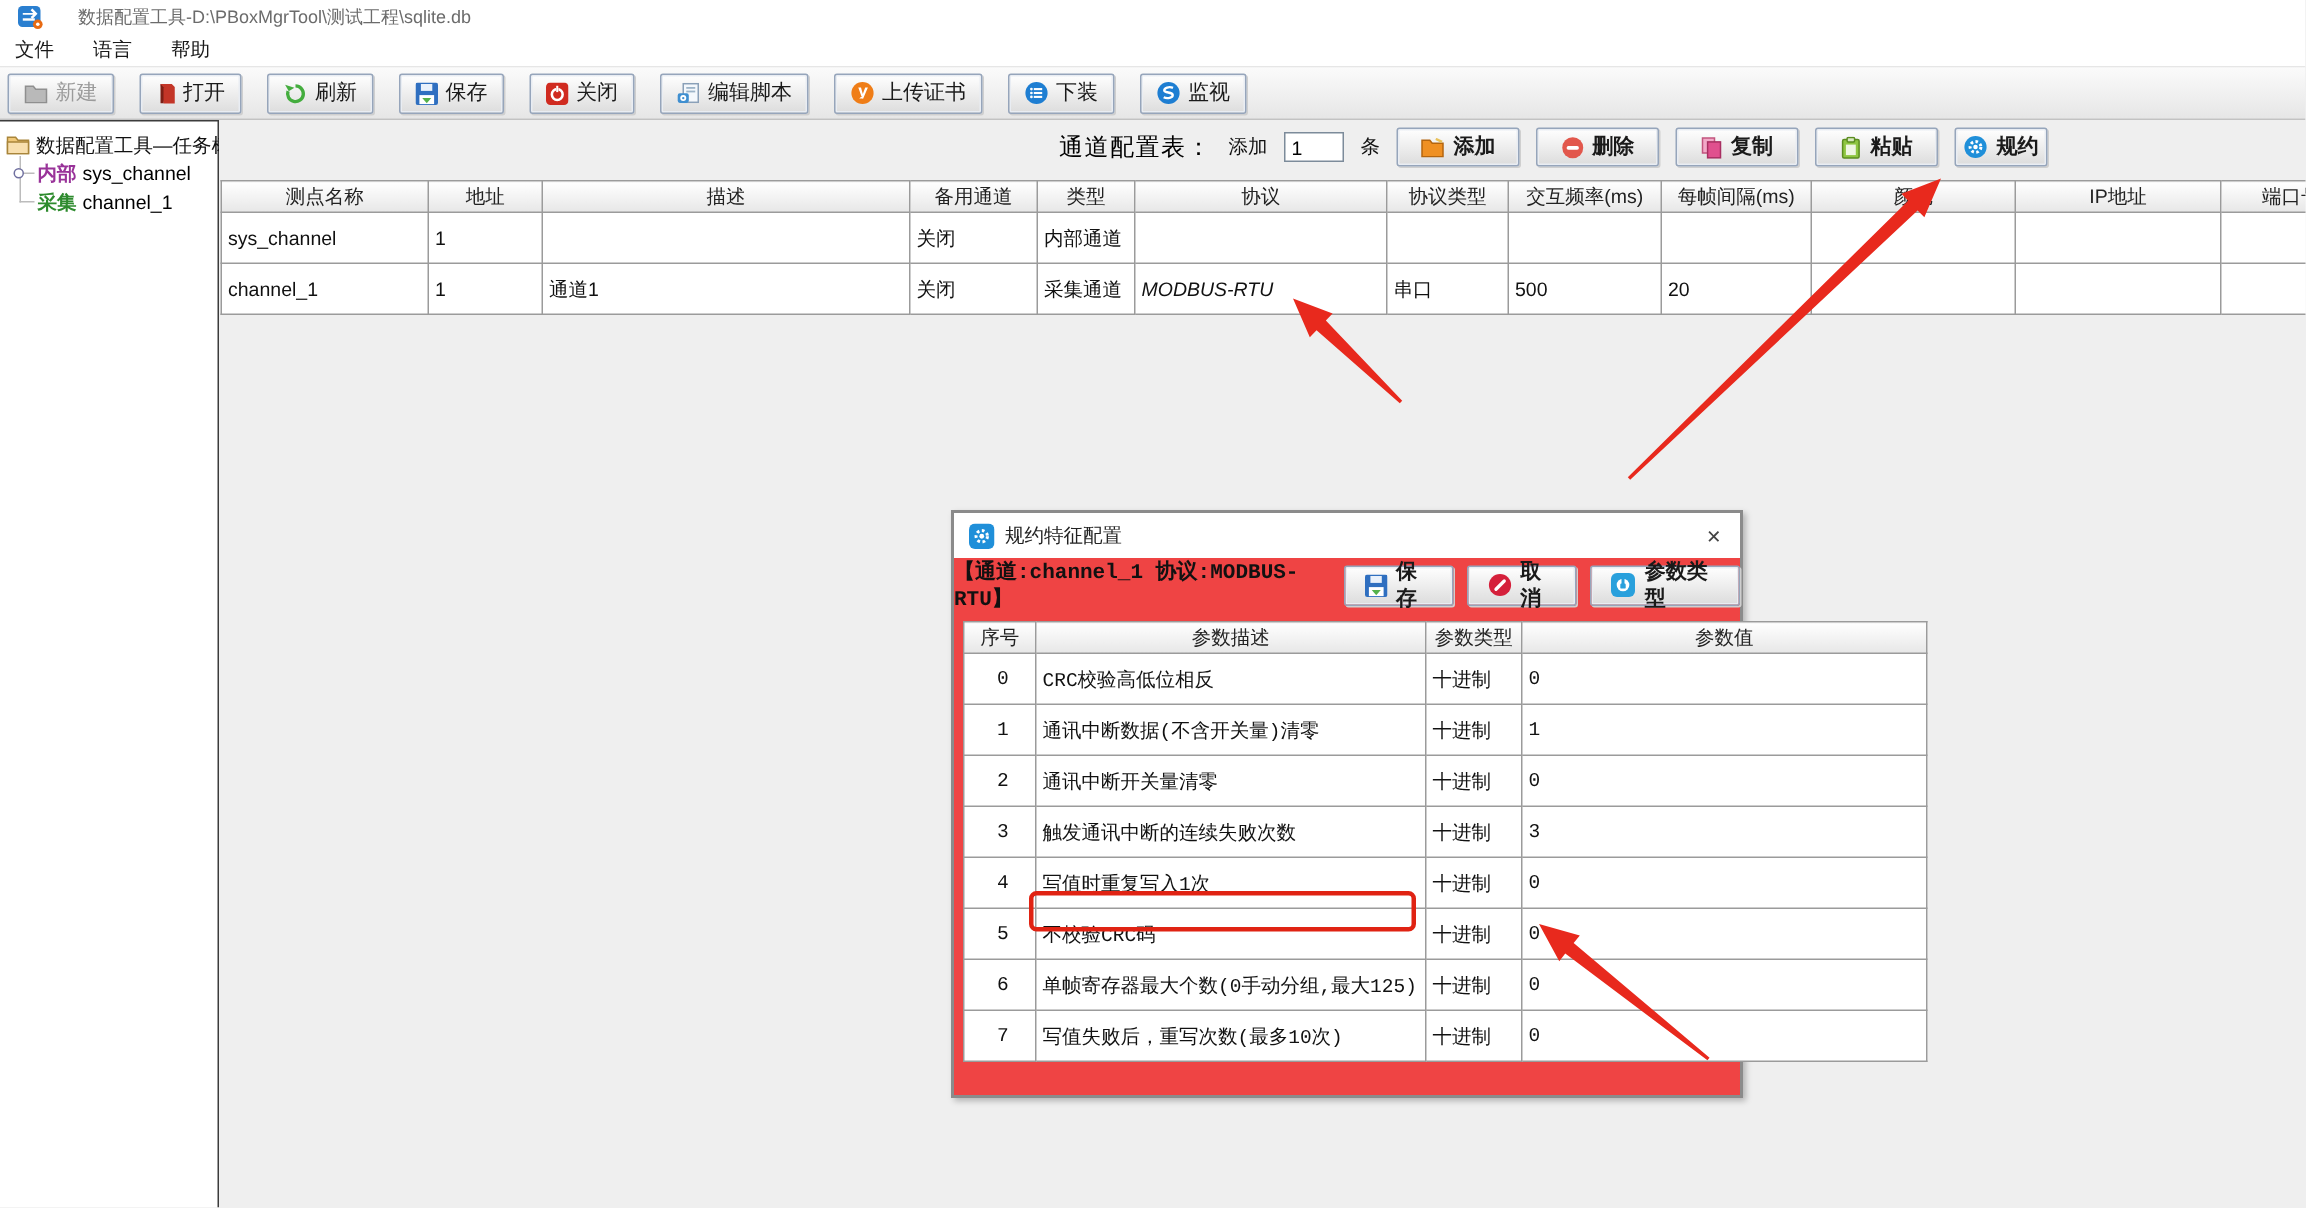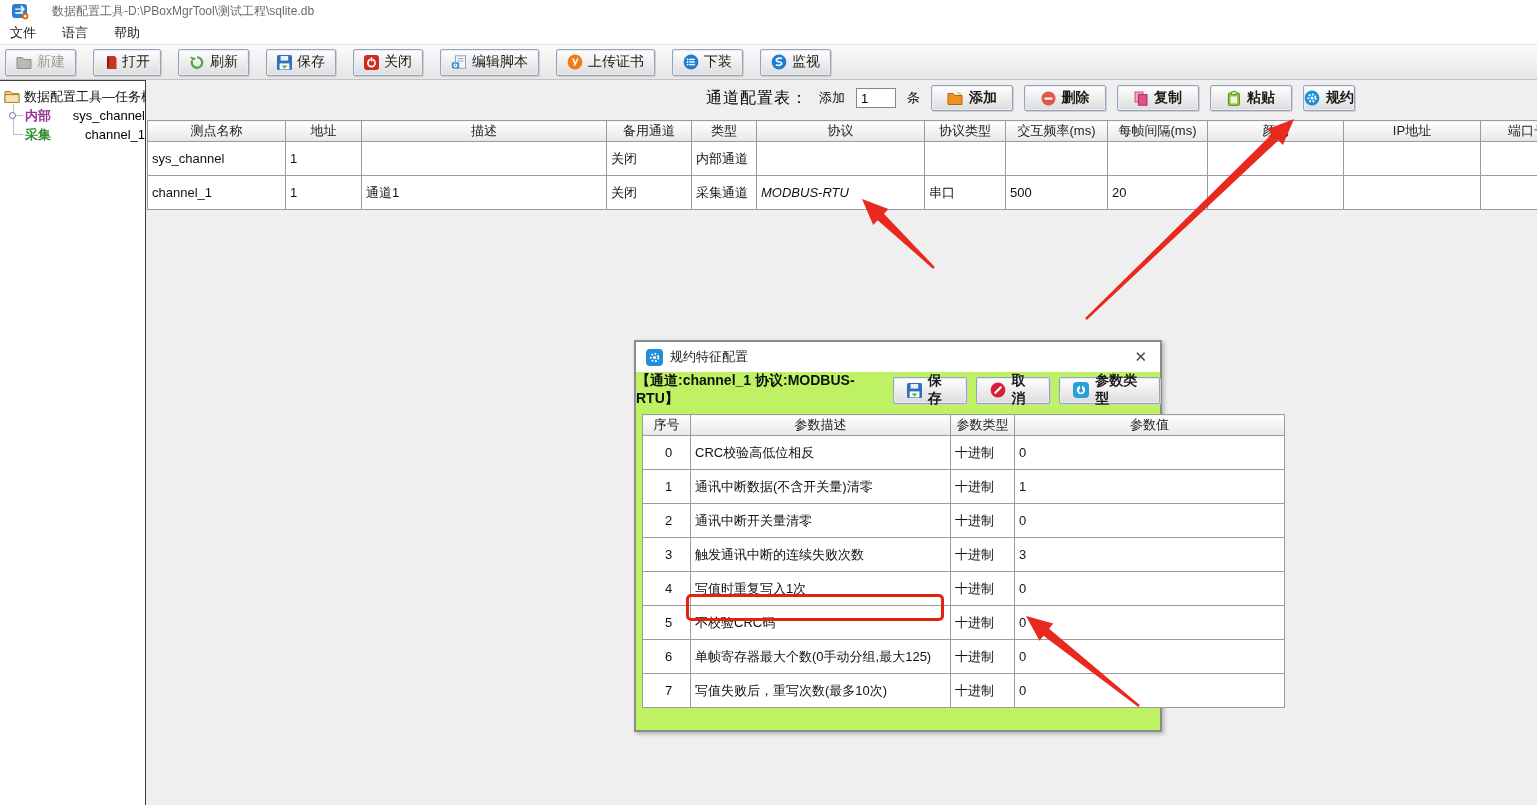--- a/index.html
+++ b/index.html
@@ -16,21 +16,21 @@
           background:linear-gradient(#ffffff,#ececec 55%,#dddddd); border:1px solid #96a5bb; border-radius:2px;
           box-shadow:0 0 0 1px #e9edf3 inset, 1px 1px 0 #cfcfcf; font-size:14px; font-weight:normal; color:#1a1a1a; cursor:pointer; }
   .tbtn.disabled { color:#9b9b9b; }
 
   
   .main { display:flex; height:725px; }
   .sidebar { width:146px; background:#ffffff; border-right:1px solid #3c3c3c; border-top:1px solid #3c3c3c; position:relative; padding:6px 0 0 4px; }
   .tree-row { display:flex; align-items:center; gap:4px; font-size:13px; height:19px; color:#111; cursor:default; white-space:nowrap; }
   .tree-children { position:relative; margin-left:9px; }
   .tree-children::before { content:""; position:absolute; left:0; top:-2px; bottom:9px; border-left:1px solid #bcbcbc; }
-  .tree-child { display:flex; align-items:center; gap:4px; font-size:13px; height:19px; padding-left:12px; position:relative; white-space:nowrap; cursor:default;justify-content:space-between; }
+  .tree-child { display:flex; align-items:center; gap:4px; font-size:13px; height:19px; padding-left:12px; position:relative; white-space:nowrap; cursor:default; }
   .tree-child::before { content:""; position:absolute; left:0; top:9px; width:10px; border-top:1px solid #bcbcbc; }
   .tree-tag { font-weight:bold; }
   .node-handle { width:7px; height:7px; border:1px solid #6f6f9f; border-radius:50%; background:#fff; position:absolute; left:-4px; top:6px; }
   .content { flex:1; position:relative; background:#efefef; }
 
   
   .chan-head { position:absolute; left:560px; top:5px; display:flex; align-items:center; gap:11px; }
   .chan-title { font-size:16px; font-weight:normal; color:#000000; letter-spacing:1px; }
   .add-label,.add-unit { font-size:13px; color:#111; }
   .add-input { width:40px; height:20px; border:1px solid #7c8b9a; font-size:13px; padding-left:4px; background:#fff; }
@@ -40,21 +40,21 @@
 
   
   table.grid { border-collapse:collapse; table-layout:fixed; background:#fff; }
   .chan-table { position:absolute; left:1px; top:40px; width:1427px; }
   table.grid th { height:21px; font-size:13px; font-weight:normal; color:#222; background:linear-gradient(#ffffff,#e7e7e7); border:1px solid #9b9b9b; overflow:hidden; white-space:nowrap; }
   table.grid td { height:34px; font-size:13px; color:#111; background:#fff; border:1px solid #9b9b9b; padding-left:4px; overflow:hidden; white-space:nowrap; }
   td.cyan { background:#00ffff; }
   td.sel { background:#b7c9e0;font-style:italic; }
 
   
-  .dialog { position:absolute; left:634px; top:340px; width:528px; height:392px; background:#bef264; border:2px solid #8b8b8b; box-shadow:2px 2px 4px rgba(0,0,0,.25); z-index:10; }
+  .dialog { position:absolute; left:634px; top:340px; width:528px; height:392px; background:#ef4444; border:2px solid #8b8b8b; box-shadow:2px 2px 4px rgba(0,0,0,.25); z-index:10;font-family:Liberation Mono, monospace; }
   .dlg-titlebar { height:30px; background:#ffffff; display:flex; align-items:center; gap:7px; padding:0 10px; }
   .dlg-title { font-size:13px; color:#222; flex:1; }
   .dlg-close { font-size:15px; color:#444; cursor:pointer; padding:0 3px; }
   .dlg-header { height:36px; display:flex; align-items:center; justify-content:flex-end; gap:9px; }
   .dlg-header-label { font-size:14px; font-weight:bold; color:#111; margin-right:4px; }
   .dbtn { display:inline-flex; align-items:center; justify-content:center; gap:6px; height:27px; padding:0 13px;
           background:linear-gradient(#ffffff,#ececec 55%,#dcdcdc); border:1px solid #96a5bb; border-radius:2px;
           box-shadow:0 0 0 1px #e9edf3 inset, 1px 1px 0 #cfcfcf; font-size:14px; font-weight:bold; color:#1a1a1a; cursor:pointer; }
   .dlg-table { margin:6px 0 0 6px; width:642px; border:1px solid #777; }
   .dlg-table th { height:28px; background:#f0f0f0; }
@@ -219,21 +219,21 @@
         <span>复制</span>
       </span>
       <span class="abtn">
         <span class="icon"><svg width="14" height="15" viewBox="0 0 14 15">
               <rect x="1.4" y="2" width="11" height="12.4" rx="1" fill="#8ec641" stroke="#5b8d20"></rect>
               <rect x="4.4" y="0.6" width="5" height="3" rx="0.8" fill="#d8e9c0" stroke="#5b8d20"></rect>
               <rect x="3.6" y="5.4" width="6.6" height="7" fill="#eef6e2"></rect>
             </svg></span>
         <span>粘贴</span>
       </span>
-      <span class="abtn" style="width:52px">
+      <span class="abtn" style="width:62px">
         <span class="icon"><svg width="16" height="16" viewBox="0 0 16 16">
               <circle cx="8" cy="8" r="7.4" fill="#1f8fd9"></circle>
               <circle cx="8" cy="8" r="3.6" fill="none" stroke="#fff" stroke-width="2" stroke-dasharray="1.7 1.6"></circle>
               <circle cx="8" cy="8" r="1.5" fill="#fff"></circle>
             </svg></span>
         <span>规约</span>
       </span>
     </div>
 
     <table class="grid chan-table">

